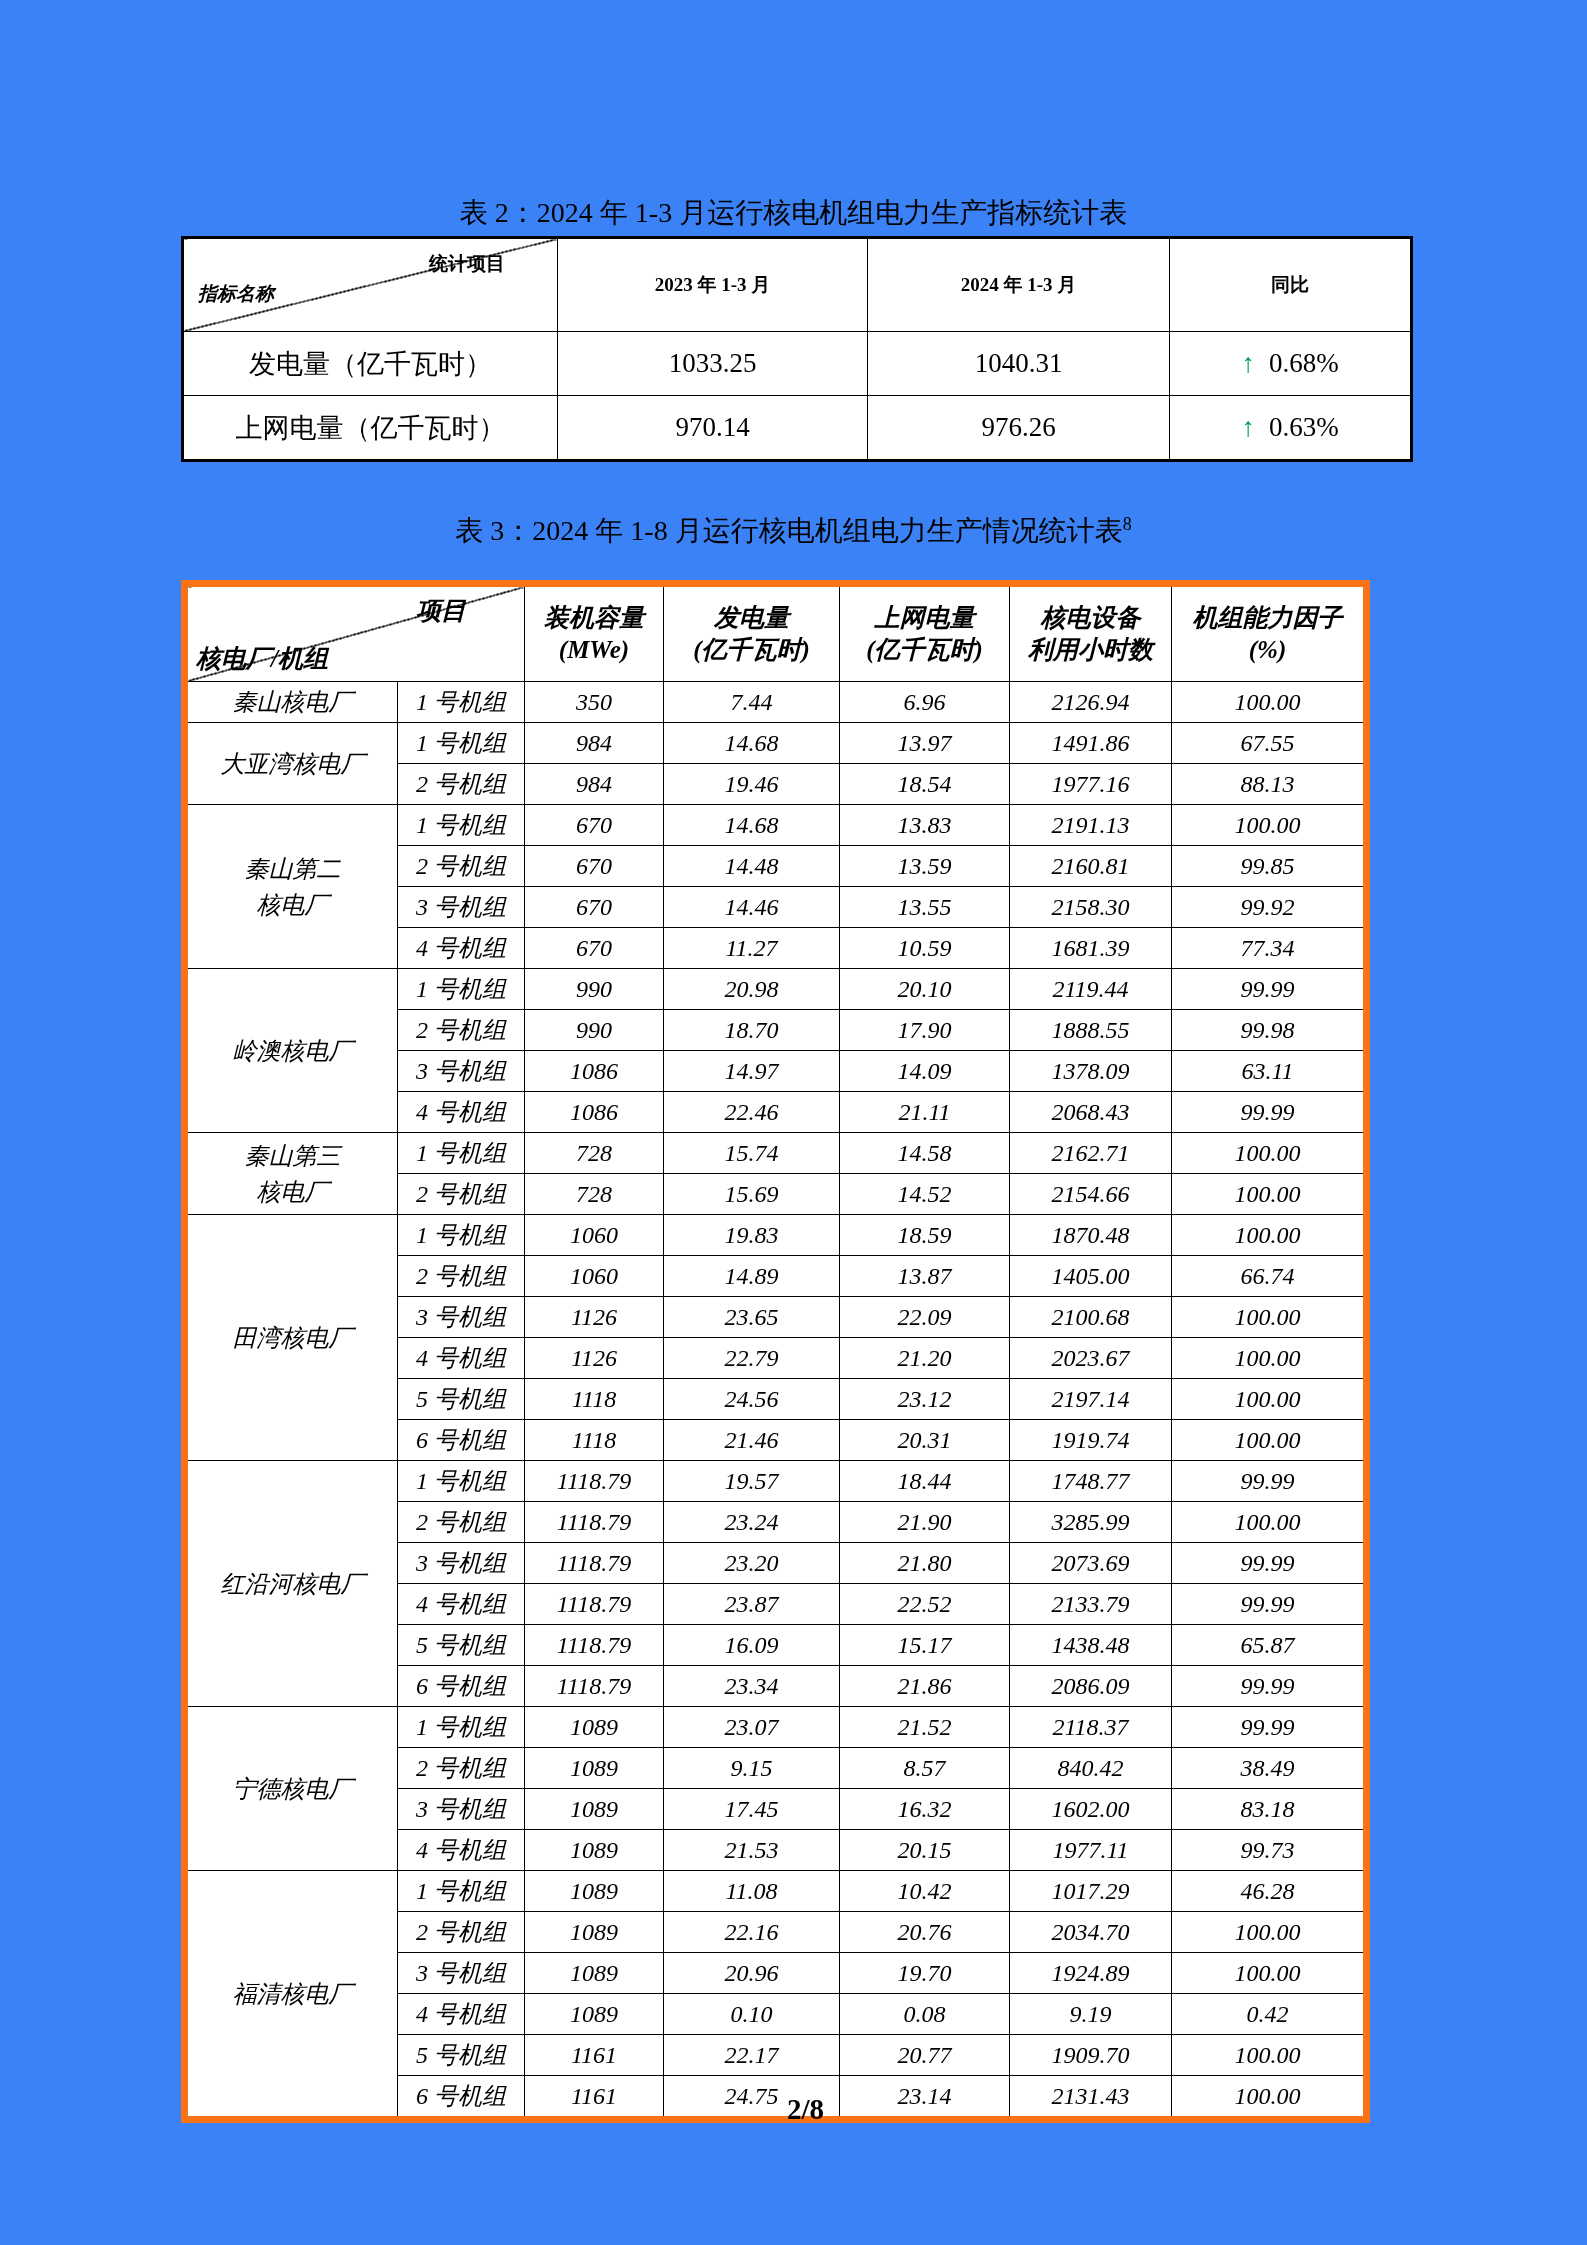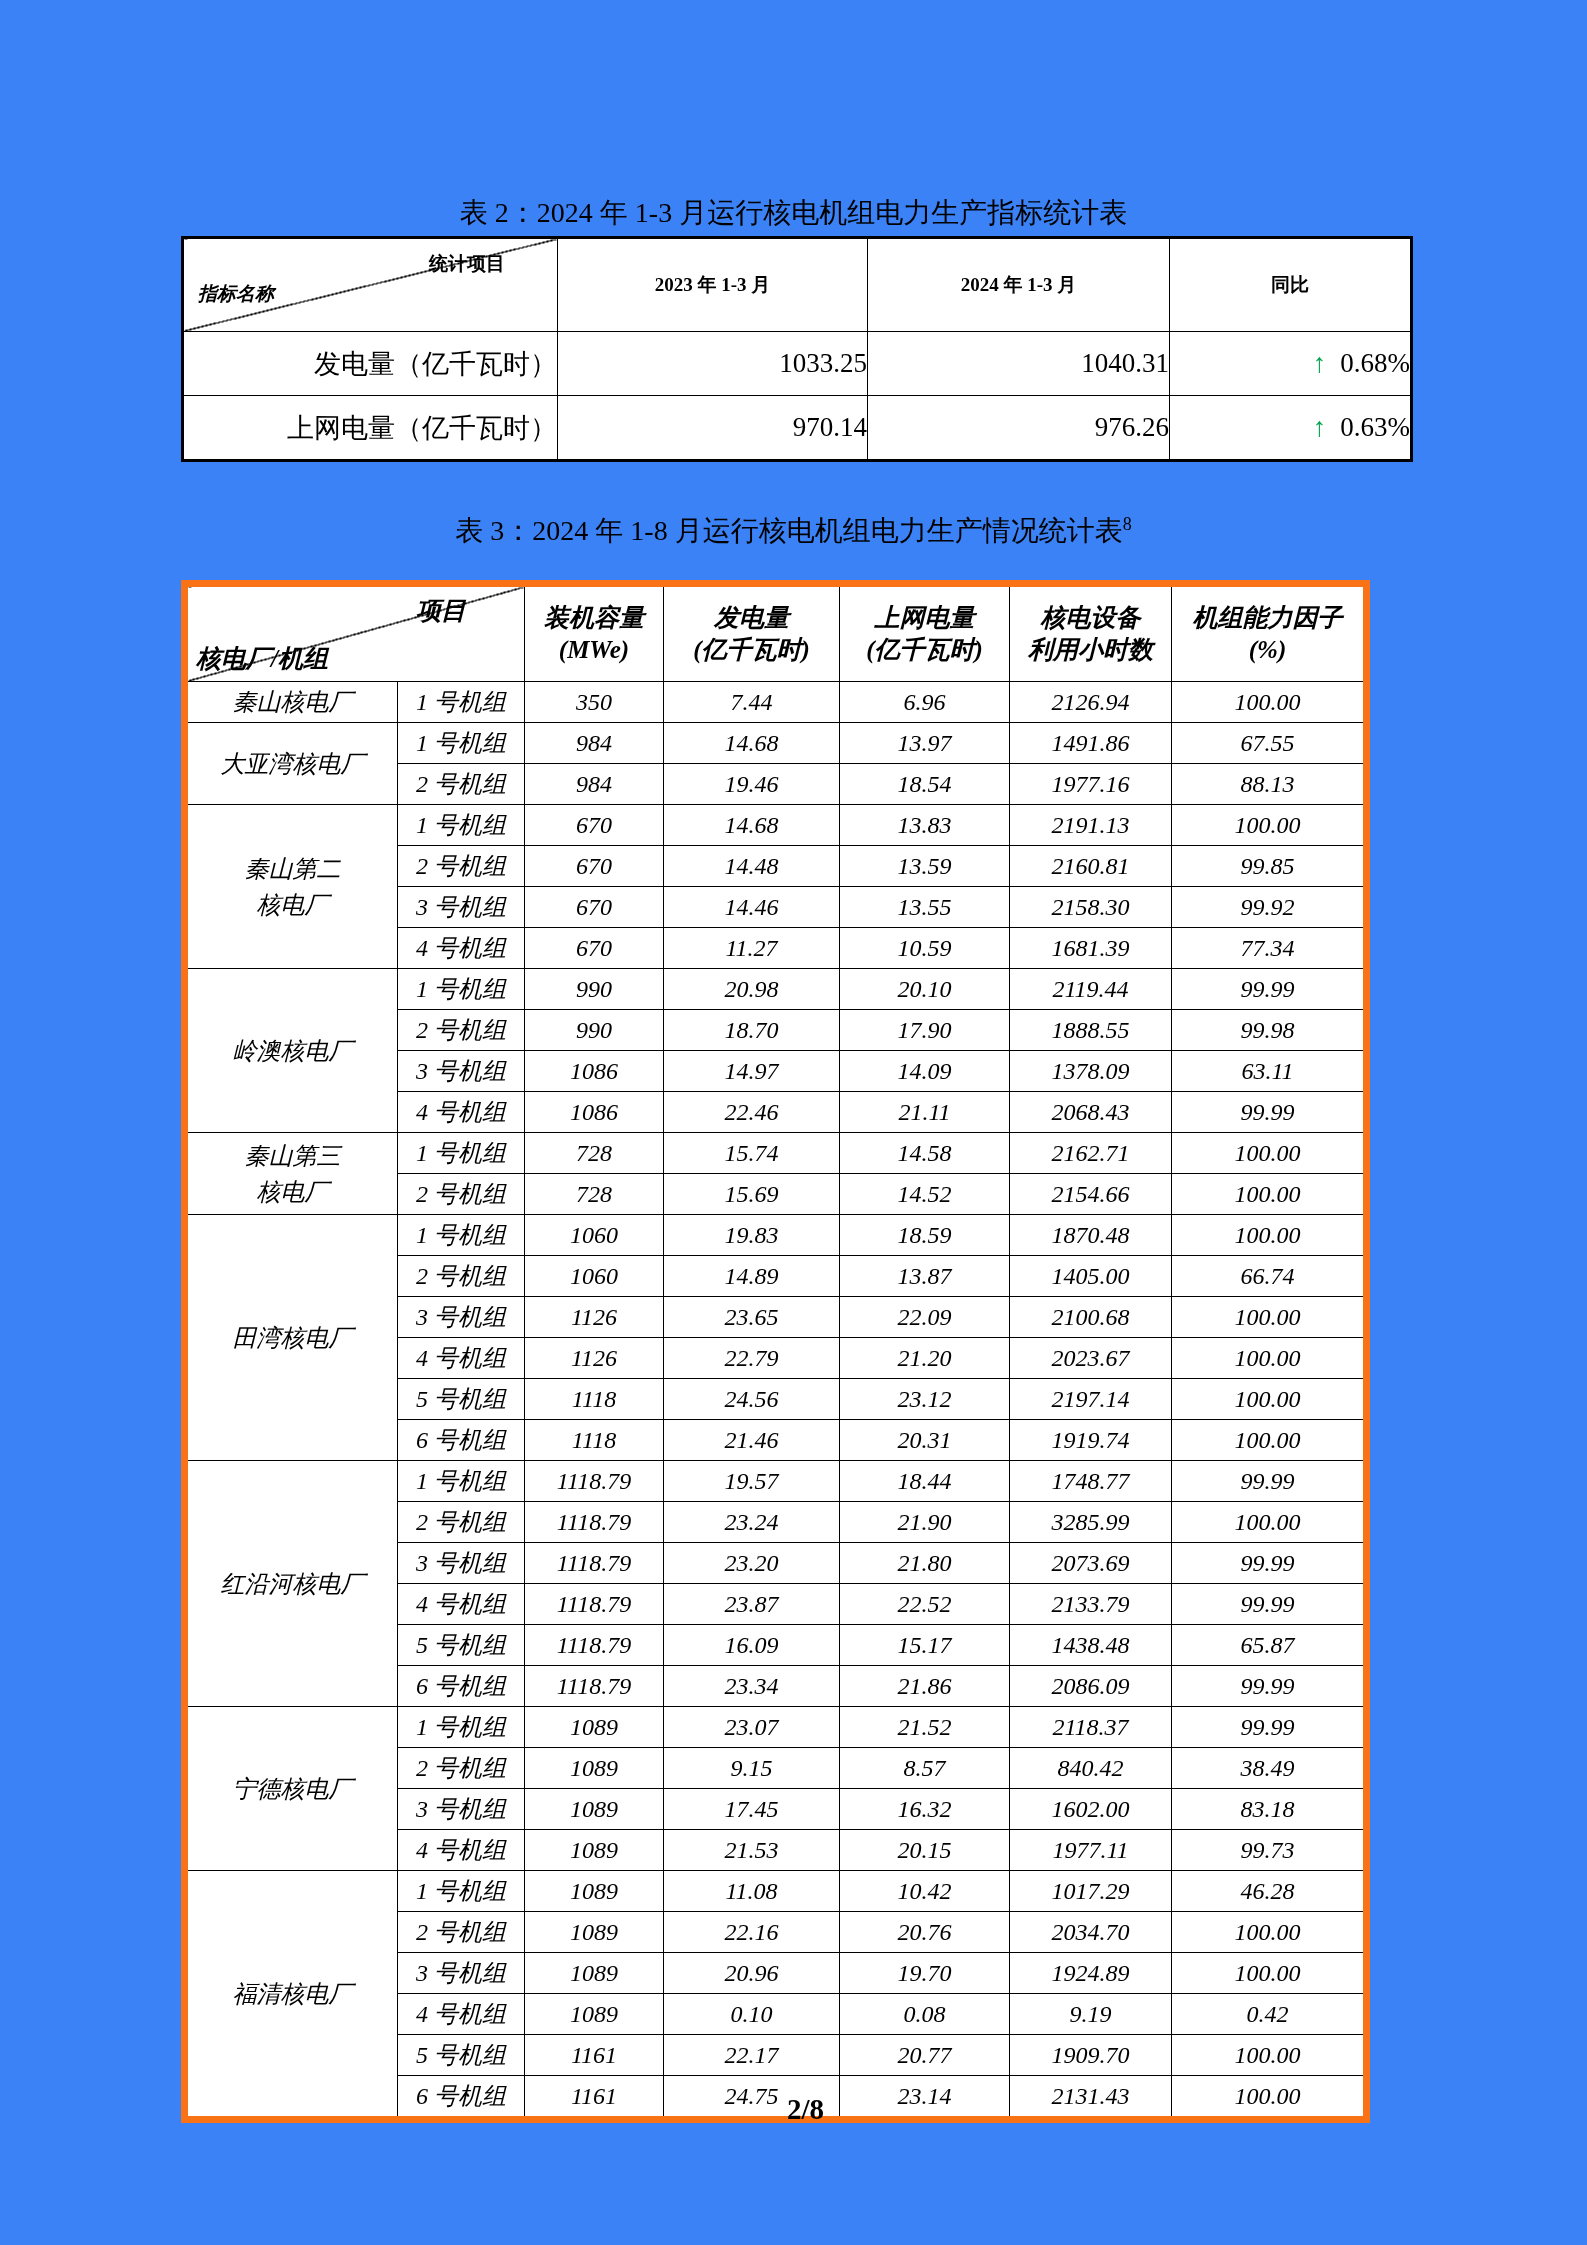--- a/index.html
+++ b/index.html
@@ -7,21 +7,21 @@
         font-family:"Liberation Serif","DejaVu Serif",serif;color:#000;overflow:hidden;}
   .caption{position:absolute;left:0;width:1587px;text-align:center;font-size:28px;white-space:nowrap;}
   #cap2{top:194px;}
   #cap3{top:512px;}
   #cap3 sup{font-size:18px;line-height:0;}
   table{border-collapse:collapse;table-layout:fixed;position:absolute;background:#fff;}
   .t2{left:181px;top:236px;width:1229px;border:3px solid #000;}
   .t3{left:181px;top:580px;width:1182px;border:7px solid #f97316;font-style:italic;}
   td,th{border:1px solid #000;text-align:center;vertical-align:middle;padding:0;font-weight:normal;overflow:hidden;}
   .t2 thead td,.t2 thead th{height:92px;font-size:19px;font-weight:bold;}
-  .t2 tbody td{height:63px;font-size:27px;text-align:right;}
+  .t2 tbody td{height:63px;font-size:27px;}
   .t3 thead td,.t3 thead th{height:94px;font-size:25px;font-weight:bold;}
   .t3 tbody td{height:40px;font-size:24px;}
   .h2l span{display:block;line-height:1.3;}
   .diag{position:relative;
         background-image:linear-gradient(to bottom right,
           transparent calc(50% - 1.2px),
           #000 calc(50% - 1.2px),
           #000 calc(50% + 0.2px),
           transparent calc(50% + 0.2px));}
   .t2 .c-tr{position:absolute;top:12px;right:52px;font-weight:bold;}

